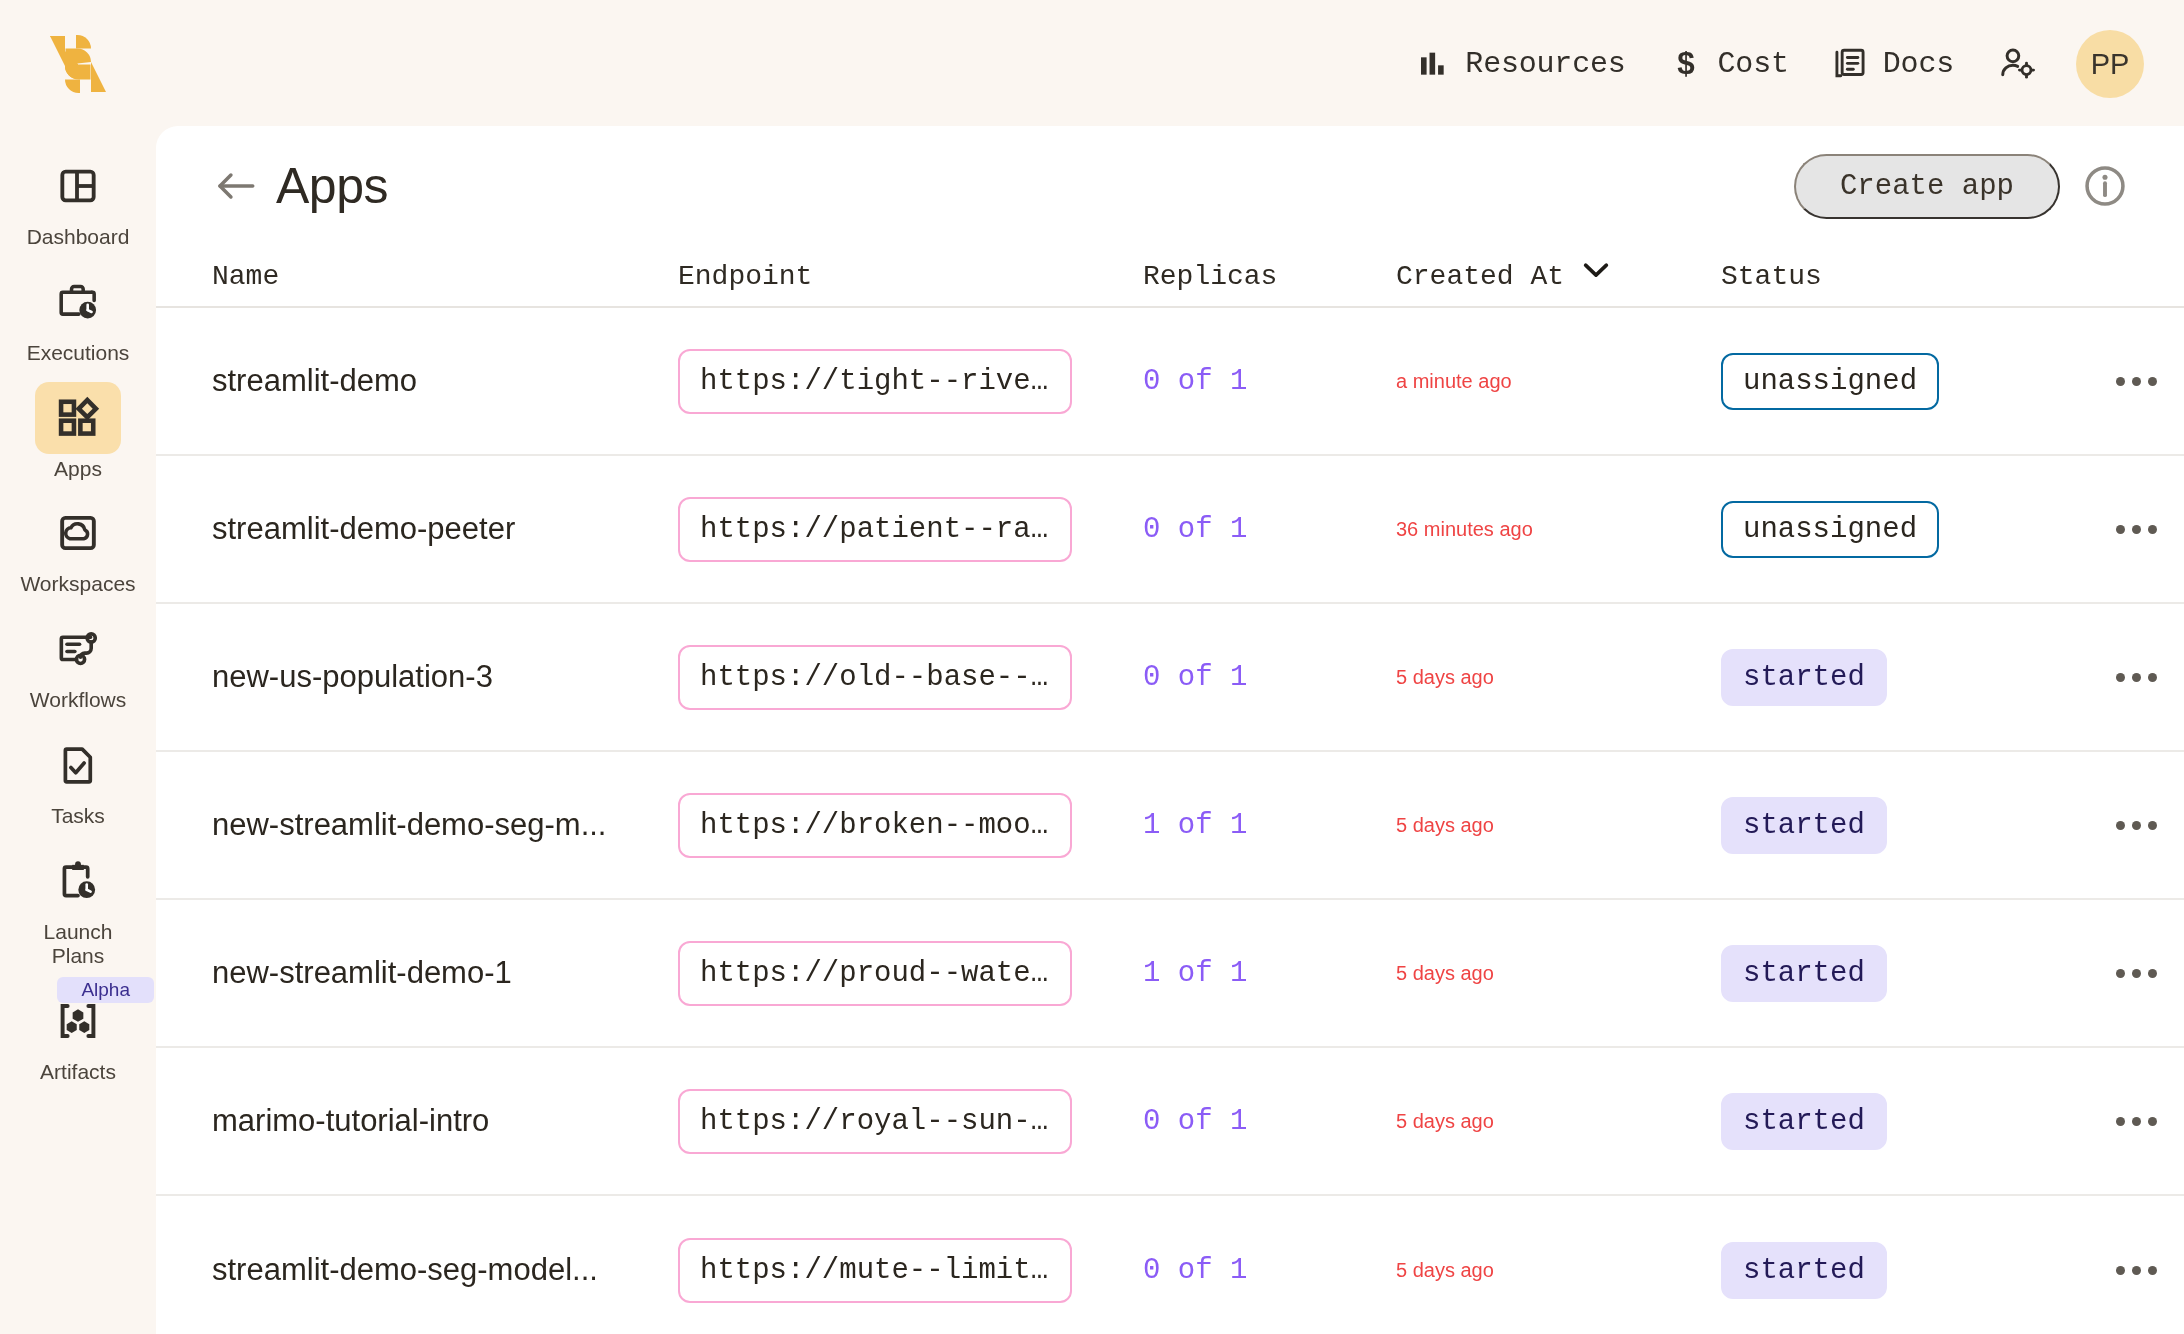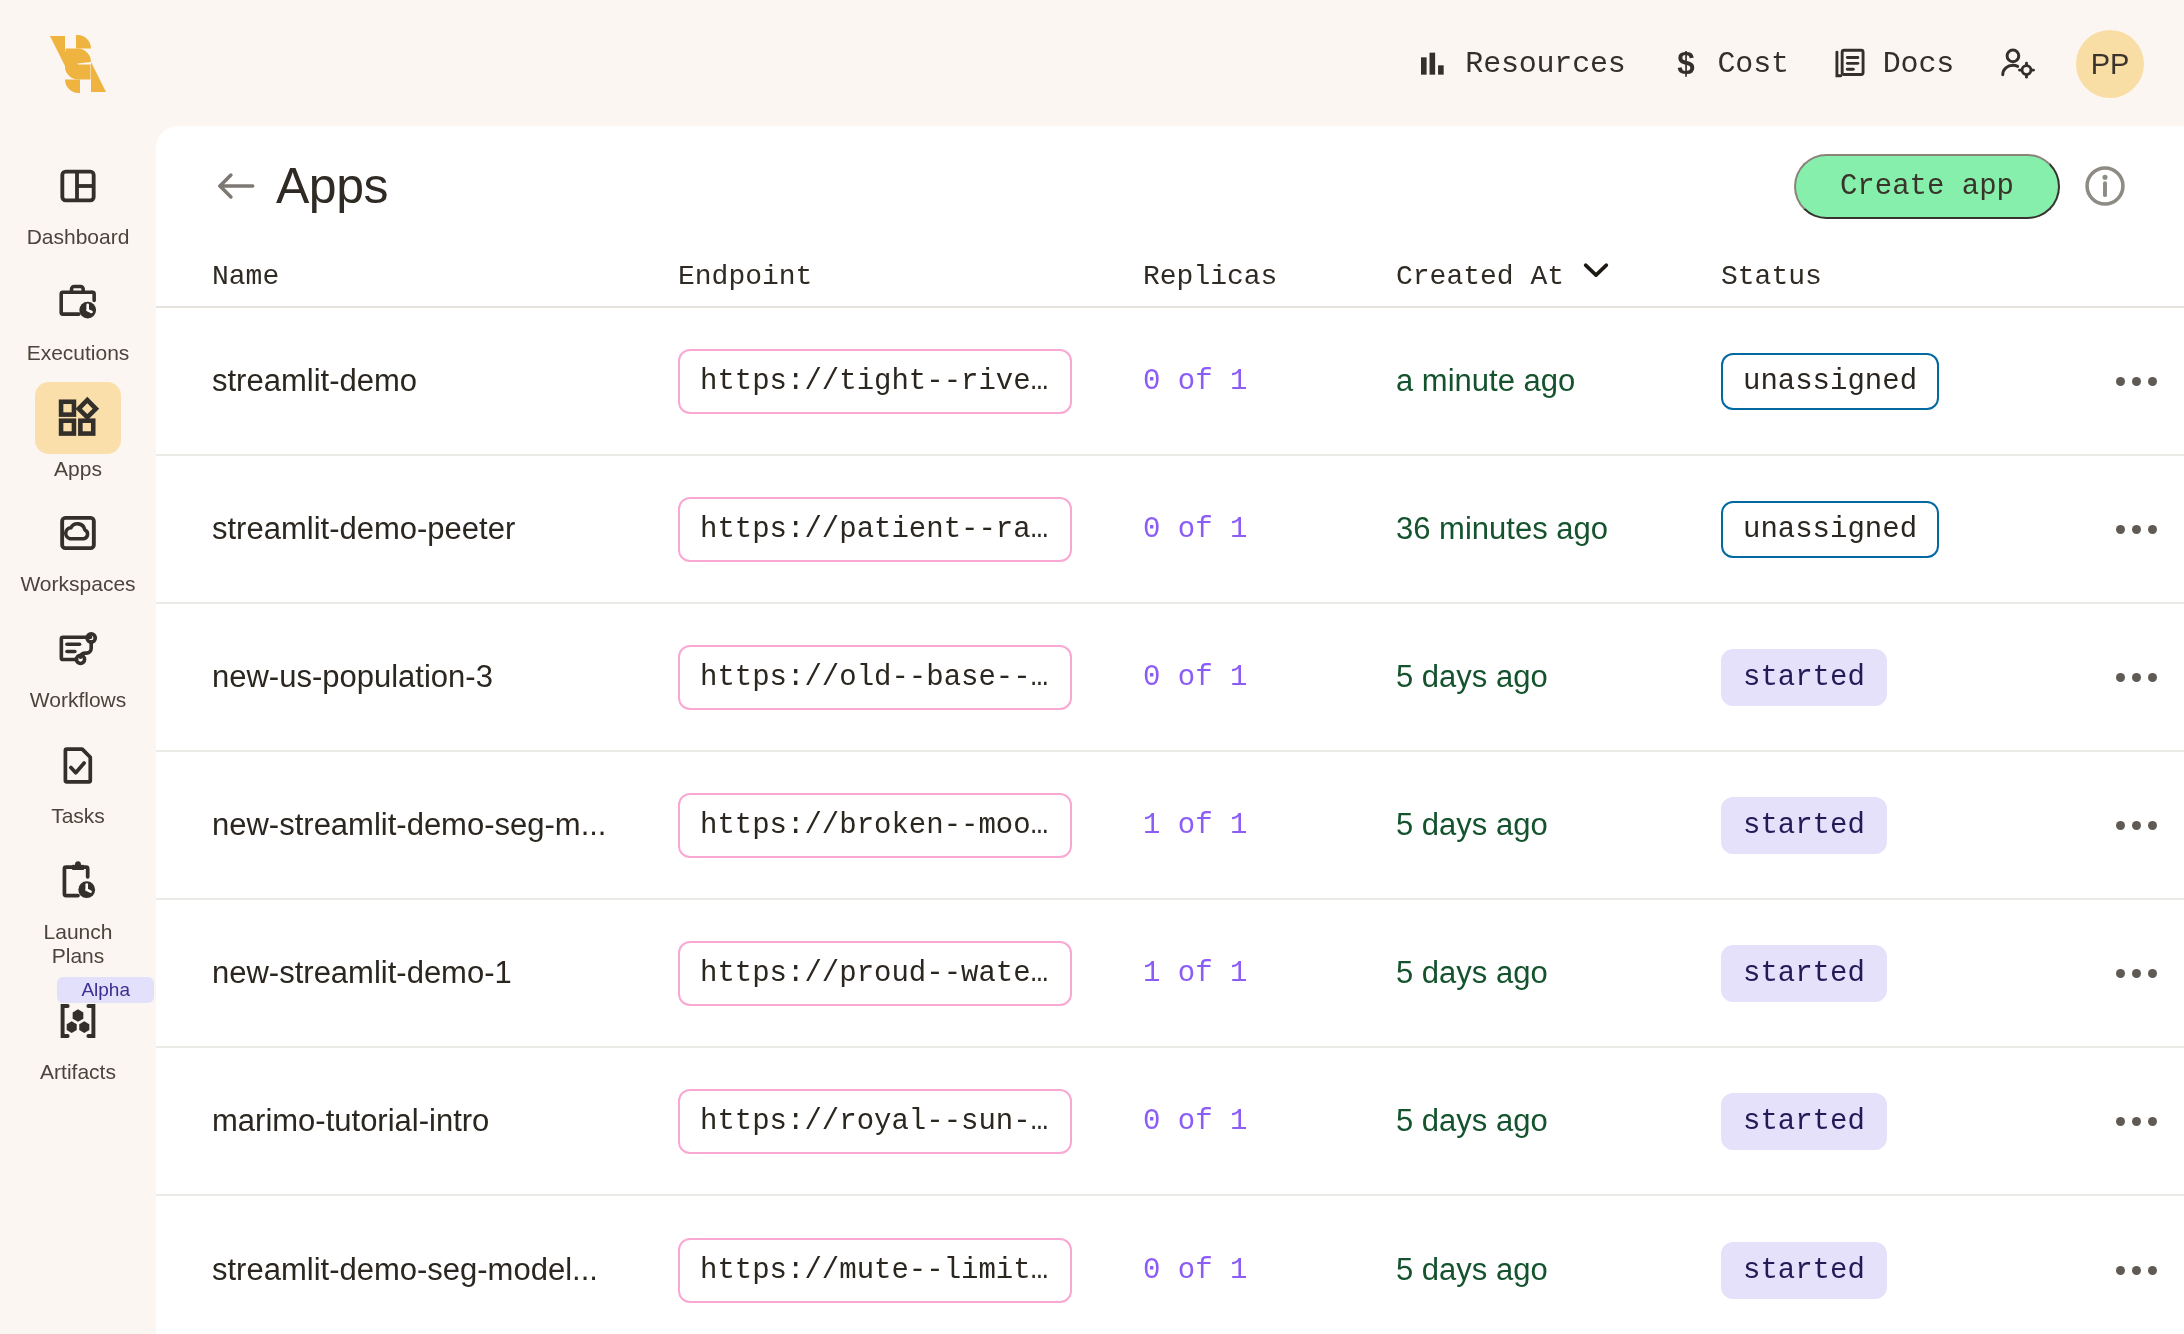--- a/index.html
+++ b/index.html
@@ -152,21 +152,21 @@
     font-size: 50px;
     font-weight: 400;
     color: #2f2a23;
     letter-spacing: -0.5px;
   }
   .header-spacer { flex: 1; }
   .create-btn {
     font-family: "Liberation Mono", "DejaVu Sans Mono", monospace;
     font-size: 29px;
     color: #3a332a;
-    background: #86efac;
+    background: #e5e5e5;
     border: 2px solid #8d8madd;
     border-color: #8b8379;
     border-radius: 999px;
     padding: 14px 44px;
     cursor: pointer;
     white-space: nowrap;
   }
   .info-icon {
     margin-left: 22px;
     width: 46px; height: 46px;
@@ -234,22 +234,22 @@
     overflow: hidden;
     text-overflow: clip;
   }
   .cell-replicas {
     font-family: "Liberation Mono", "DejaVu Sans Mono", monospace;
     font-size: 29px;
     color: #8b5cf6;
   }
   .cell-created {
     font-family: "Liberation Sans", sans-serif;
-    font-size: 31px;
-    color: #14532d;
+    font-size: 20px;
+    color: #ef4444;
     white-space: nowrap;
   }
   .status-badge {
     display: inline-flex;
     align-items: center;
     font-family: "Liberation Mono", "DejaVu Sans Mono", monospace;
     font-size: 29px;
     border-radius: 12px;
     padding: 10px 20px;
   }

